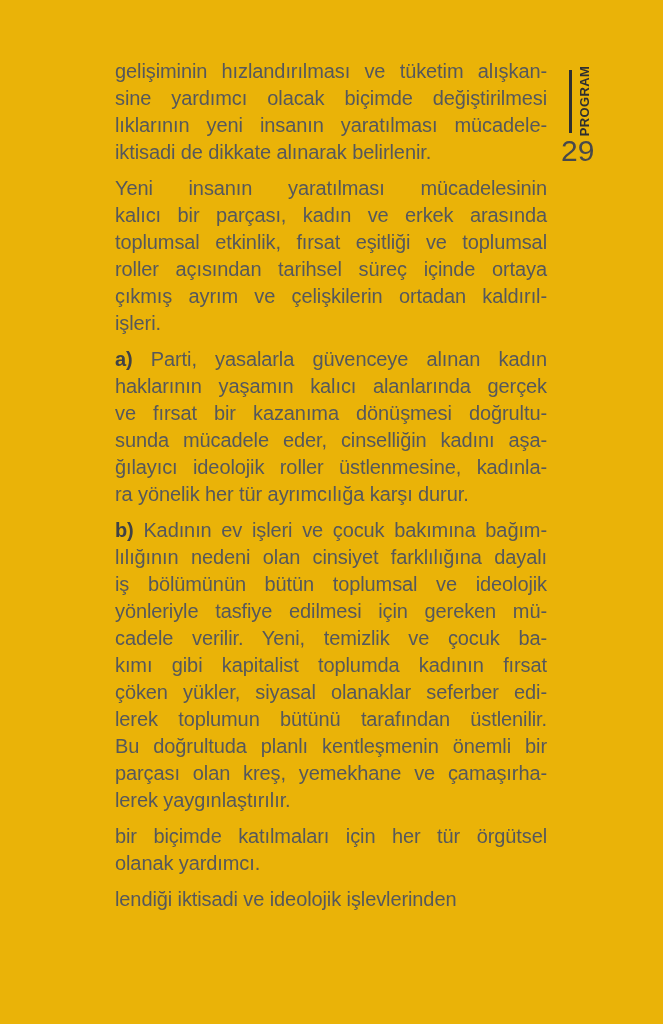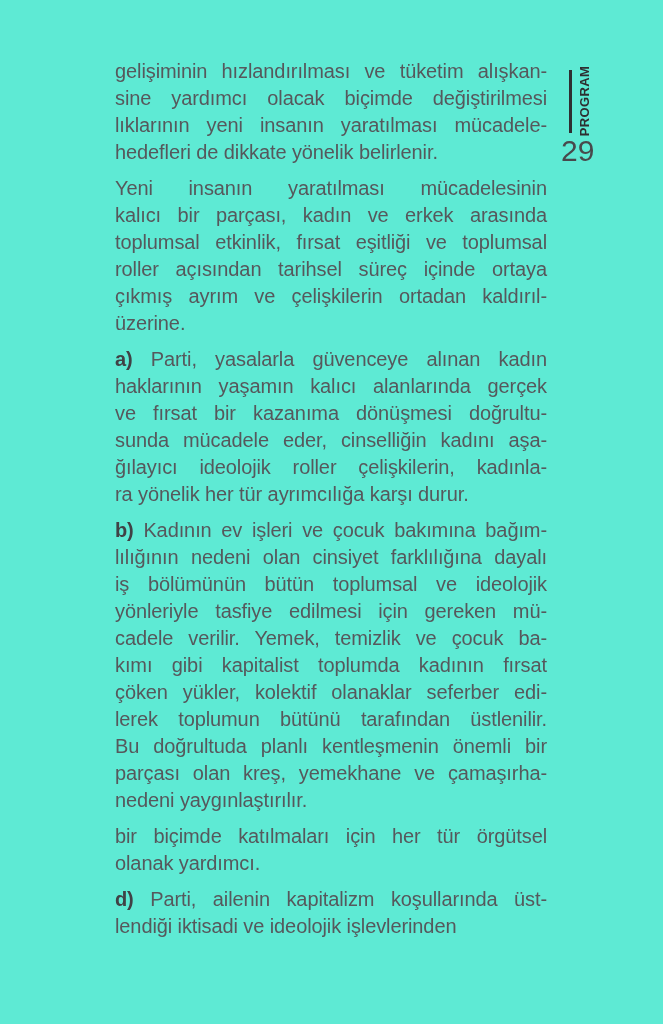--- a/index.html
+++ b/index.html
@@ -10,21 +10,21 @@
     width: 663px;
     height: 1024px;
     background: #ffffff;
     position: relative;
     overflow: hidden;
     font-family: "Liberation Sans", sans-serif;
   }
   .page {
     position: absolute;
     inset: 0;
-    background: #5eead4;
+    background: #eab308;
   }
   .text-block {
     position: absolute;
     left: 115px;
     top: 58px;
     width: 432px;
     font-size: 20px;
     line-height: 27px;
     color: #56585c;
     letter-spacing: -0.1px;
@@ -75,57 +75,56 @@
 </head>
 <body>
 
 <div class="page">
 
   <div class="text-block">
       <div class="para">
         <div class="line">gelişiminin hızlandırılması ve tüketim alışkan-</div>
         <div class="line">sine yardımcı olacak biçimde değiştirilmesi</div>
         <div class="line">lıklarının yeni insanın yaratılması mücadele-</div>
-        <div class="line last">hedefleri de dikkate yönelik belirlenir.</div>
+        <div class="line last">iktisadi de dikkate alınarak belirlenir.</div>
       </div>
       <div class="para">
         <div class="line">Yeni insanın yaratılması mücadelesinin</div>
         <div class="line">kalıcı bir parçası, kadın ve erkek arasında</div>
         <div class="line">toplumsal etkinlik, fırsat eşitliği ve toplumsal</div>
         <div class="line">roller açısından tarihsel süreç içinde ortaya</div>
         <div class="line">çıkmış ayrım ve çelişkilerin ortadan kaldırıl-</div>
-        <div class="line last">üzerine.</div>
+        <div class="line last">işleri.</div>
       </div>
       <div class="para">
         <div class="line"><span class="marker">a)</span> Parti, yasalarla güvenceye alınan kadın</div>
         <div class="line">haklarının yaşamın kalıcı alanlarında gerçek</div>
         <div class="line">ve fırsat bir kazanıma dönüşmesi doğrultu-</div>
         <div class="line">sunda mücadele eder, cinselliğin kadını aşa-</div>
-        <div class="line">ğılayıcı ideolojik roller çelişkilerin, kadınla-</div>
+        <div class="line">ğılayıcı ideolojik roller üstlenmesine, kadınla-</div>
         <div class="line last">ra yönelik her tür ayrımcılığa karşı durur.</div>
       </div>
       <div class="para">
         <div class="line"><span class="marker">b)</span> Kadının ev işleri ve çocuk bakımına bağım-</div>
         <div class="line">lılığının nedeni olan cinsiyet farklılığına dayalı</div>
         <div class="line">iş bölümünün bütün toplumsal ve ideolojik</div>
         <div class="line">yönleriyle tasfiye edilmesi için gereken mü-</div>
-        <div class="line">cadele verilir. Yemek, temizlik ve çocuk ba-</div>
+        <div class="line">cadele verilir. Yeni, temizlik ve çocuk ba-</div>
         <div class="line">kımı gibi kapitalist toplumda kadının fırsat</div>
-        <div class="line">çöken yükler, kolektif olanaklar seferber edi-</div>
+        <div class="line">çöken yükler, siyasal olanaklar seferber edi-</div>
         <div class="line">lerek toplumun bütünü tarafından üstlenilir.</div>
         <div class="line">Bu doğrultuda planlı kentleşmenin önemli bir</div>
         <div class="line">parçası olan kreş, yemekhane ve çamaşırha-</div>
-        <div class="line last">nedeni yaygınlaştırılır.</div>
+        <div class="line last">lerek yaygınlaştırılır.</div>
       </div>
       <div class="para">
         <div class="line">bir biçimde katılmaları için her tür örgütsel</div>
         <div class="line last">olanak yardımcı.</div>
       </div>
       <div class="para">
-        <div class="line"><span class="marker">d)</span> Parti, ailenin kapitalizm koşullarında üst-</div>
         <div class="line last">lendiği iktisadi ve ideolojik işlevlerinden</div>
       </div>
     </div>
 
   <div class="section-rule"></div>
 
   <div class="section-label">PROGRAM</div>
 
   <div class="page-number">29</div>
 

